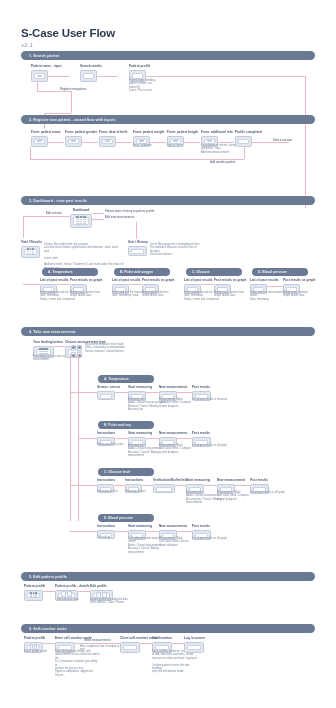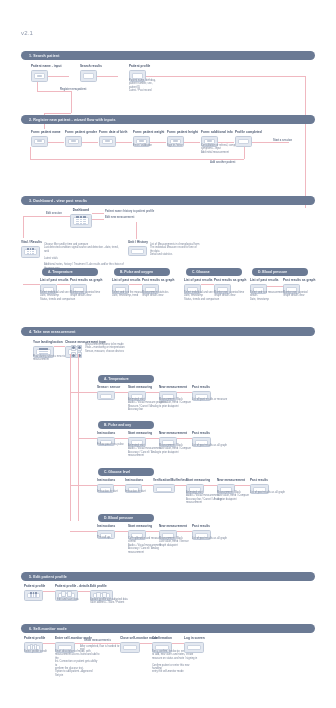--- a/index.html
+++ b/index.html
@@ -84,20 +84,21 @@
   .grid2 > div { height:6px; border:0.3px solid #c7cfdc; border-radius:0.8px; background:#f7f9fc;
                  display:flex; align-items:center; justify-content:center; }
   .ic-person { width:3px; height:3px; border-radius:50%; background:#7d8ba4; }
 </style>
 </head>
 <body>
 
 <div id="root">
 
   <div class="title-block">
+    <div class="doc-title">S-Case User Flow</div>
     <div class="doc-version">v2.1</div>
   </div>
 
   <div class="section-bar" style="left:21px;top:51px;width:294px;">
     <span>1. Search patient</span>
   </div>
 
   <div class="conn h" style="left:47px;top:76px;width:22px;"></div>
   <div class="conn h" style="left:96px;top:76px;width:22px;"></div>
   <div class="conn h" style="left:145px;top:76px;width:160px;"></div>

